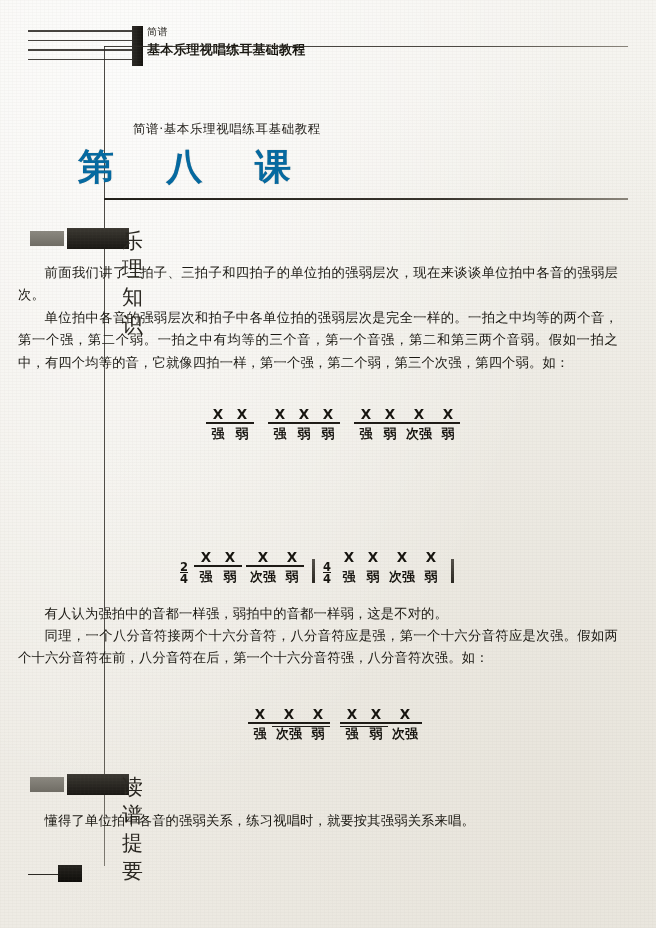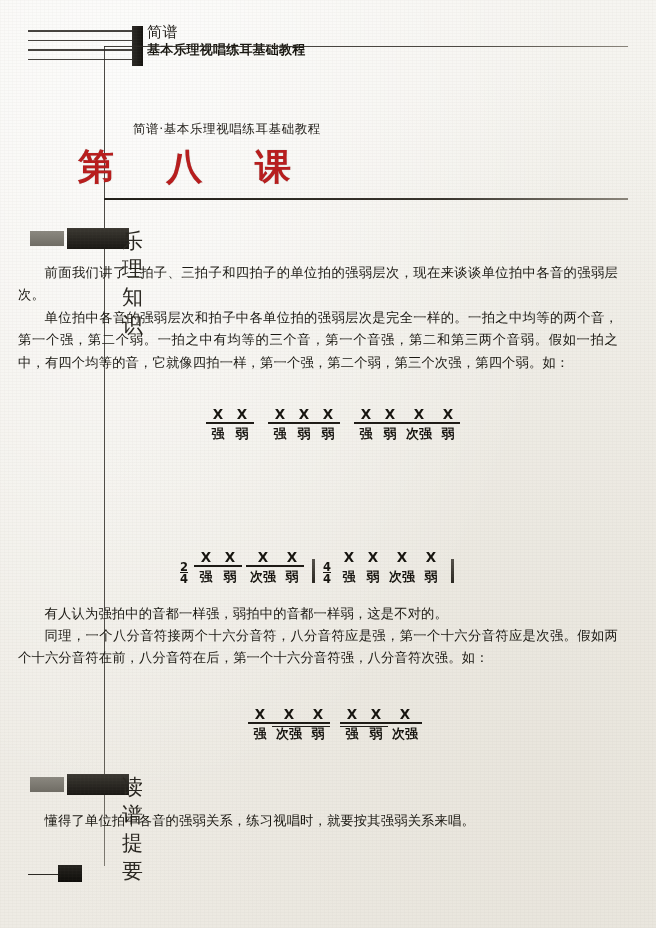--- a/index.html
+++ b/index.html
@@ -34,21 +34,21 @@
   .hdr-rules i{
     display:block;width:100%;height:1.5px;background:#2b2823;margin-bottom:8px;opacity:.88;
   }
   .hdr-bar{
     position:absolute;left:104px;top:0px;width:11px;height:40px;
     background:linear-gradient(90deg,#2c2a26,#15130f);
   }
   .hdr-txt{position:absolute;left:119px;top:-2px;}
   .hdr-l1{
     font-family:"DejaVu Sans","Liberation Sans",sans-serif;
-    font-size:15px;line-height:16px;color:#201d18;letter-spacing:.4px;
+    font-size:10px;line-height:16px;color:#201d18;letter-spacing:.4px;
   }
   .hdr-l2{
     font-family:"DejaVu Sans","Liberation Sans",sans-serif;
     font-weight:bold;font-size:13px;line-height:19px;color:#17150f;letter-spacing:.2px;
   }
   .hdr-hr{
     position:absolute;left:104px;top:46px;width:524px;height:1.4px;
     background:linear-gradient(90deg,#2a2722 0%,#3a3630 70%,#7d786e 100%);
     opacity:.9;
   }
@@ -61,21 +61,21 @@
 
   
   .subtitle{
     position:absolute;left:133px;top:121px;
     font-family:"DejaVu Sans","Liberation Sans",sans-serif;
     font-weight:normal;font-size:12.5px;letter-spacing:.6px;color:#1b1813;
   }
   .lesson{
     position:absolute;left:78px;top:143px;
     font-family:"DejaVu Sans","Liberation Sans",sans-serif;
-    font-weight:bold;font-size:36px;letter-spacing:20px;color:#b91c1c;
+    font-weight:bold;font-size:36px;letter-spacing:20px;color:#0369a1;
     text-shadow:0 0 1px rgba(0,0,0,.35);
   }
   .title-hr{
     position:absolute;left:104px;top:198px;width:524px;height:1.6px;
     background:linear-gradient(90deg,#201e19 0%,#38342d 65%,#8a857b 100%);
   }
 
   
   .sect{position:absolute;left:30px;height:22px;}
   .sect .blk-gray{

